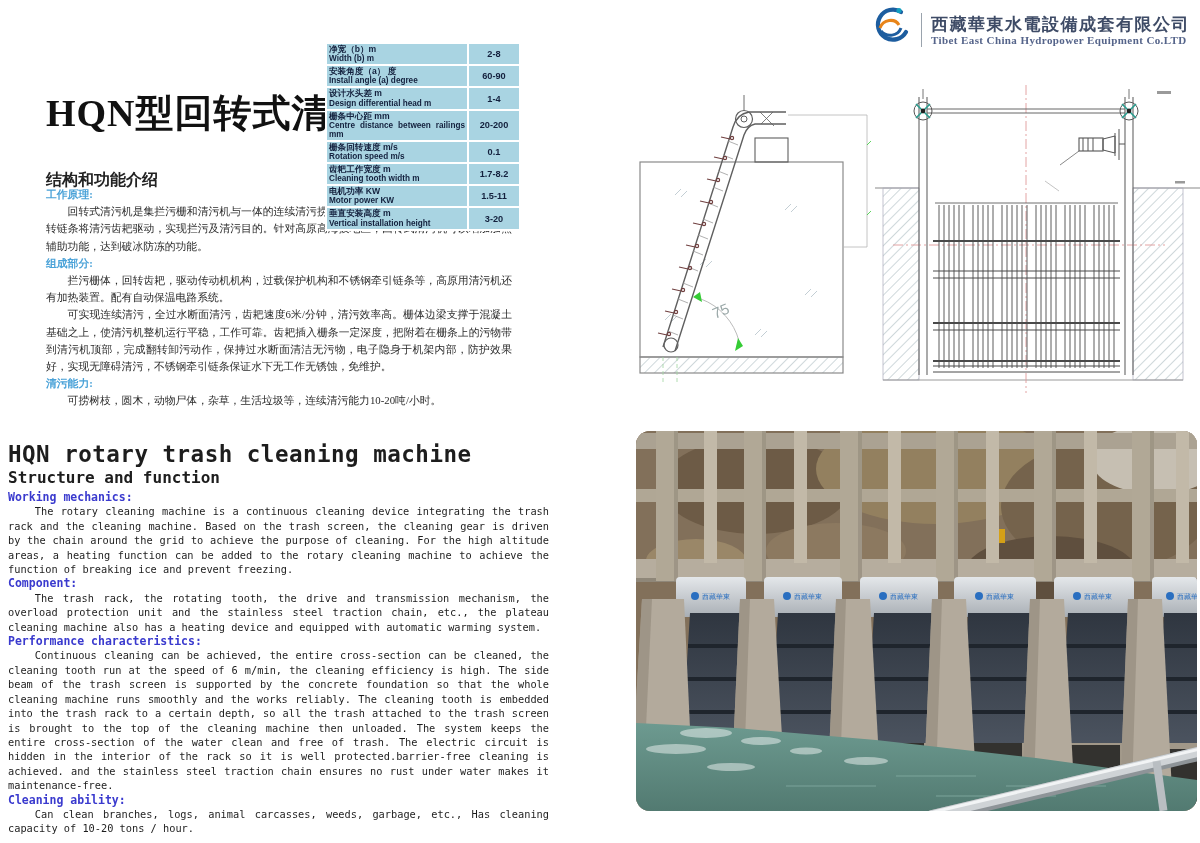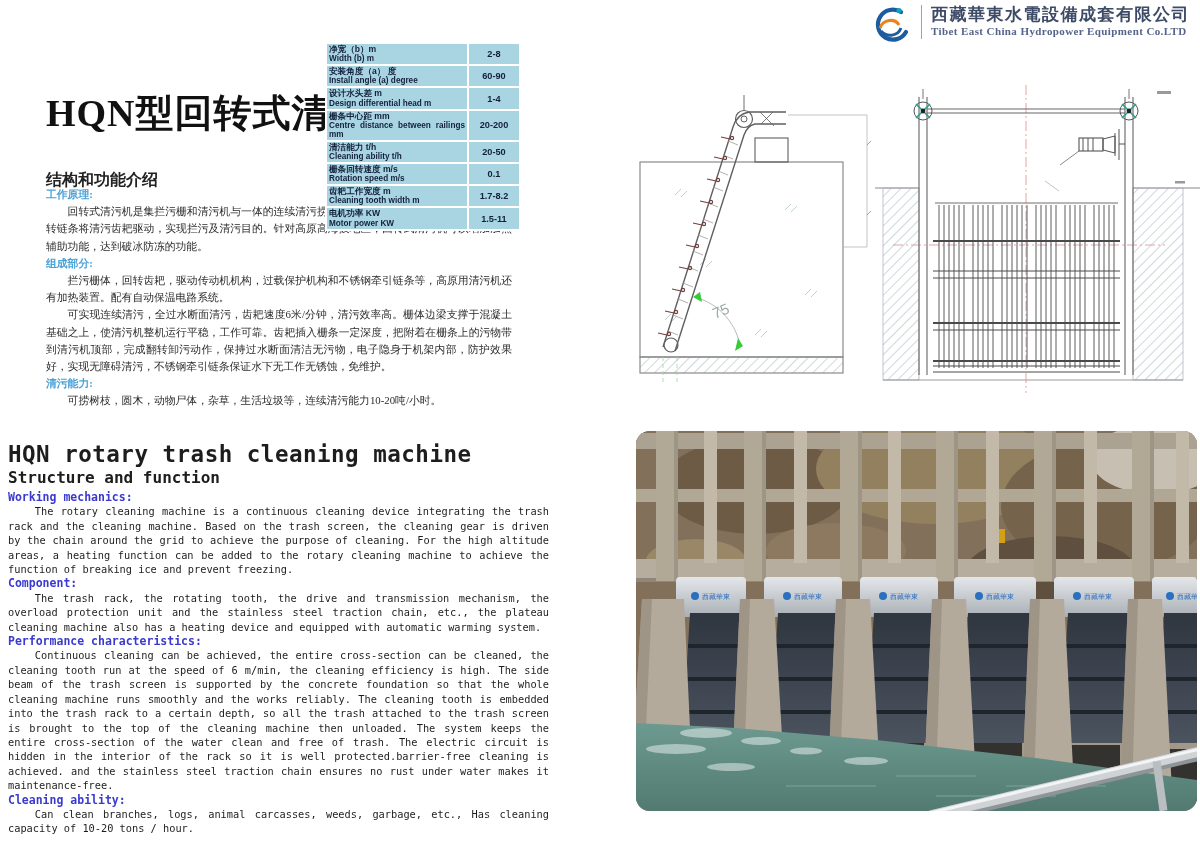--- a/index.html
+++ b/index.html
@@ -1,20 +1,20 @@
 <!DOCTYPE html>
 <html><head>
 <meta charset="utf-8">
 <style>
   html,body{margin:0;padding:0;background:#e8e8e8;}
   .page{position:relative;width:1200px;height:843px;background:#ffffff;margin:0 auto;
         font-family:"Liberation Serif","DejaVu Serif",serif;overflow:hidden;}
 
   
-  .brand{position:absolute;top:5px;right:10px;display:flex;align-items:flex-start;gap:9px;}
+  .brand{position:absolute;top:5px;right:10px;display:flex;align-items:flex-end;gap:9px;}
   .brand .logo{width:44px;height:42px;flex:0 0 auto;}
   .brand .divider{width:1px;height:34px;background:#9aa3ad;}
   .brand .names{display:flex;flex-direction:column;line-height:1.15;}
   .brand .cn{font-size:17px;font-weight:700;letter-spacing:1.5px;color:#3e4b66;}
   .brand .en{font-size:11px;font-weight:600;letter-spacing:.4px;color:#55648a;}
 
   
   .cn-title{position:absolute;left:46px;top:88px;font-size:38px;font-weight:600;color:#111;
             letter-spacing:1px;white-space:nowrap;}
   .cn-subtitle{position:absolute;left:46px;top:170px;font-size:16px;font-weight:600;color:#222;}
@@ -121,27 +121,20 @@
         </tr>
 
         <tr>
           <td class="lbl">
             <div class="cn">栅条中心距  mm</div>
             <div class="en">Centre distance between railings mm</div>
           </td>
           <td class="val">20-200</td>
         </tr>
 
-        <tr>
-          <td class="lbl">
-            <div class="cn">清洁能力  t/h</div>
-            <div class="en">Cleaning ability t/h</div>
-          </td>
-          <td class="val">20-50</td>
-        </tr>
 
         <tr>
           <td class="lbl">
             <div class="cn">栅条回转速度  m/s</div>
             <div class="en">Rotation speed m/s</div>
           </td>
           <td class="val">0.1</td>
         </tr>
 
         <tr>
@@ -153,20 +146,27 @@
         </tr>
 
         <tr>
           <td class="lbl">
             <div class="cn">电机功率  KW</div>
             <div class="en">Motor power KW</div>
           </td>
           <td class="val">1.5-11</td>
         </tr>
 
+        <tr>
+          <td class="lbl">
+            <div class="cn">垂直安装高度  m</div>
+            <div class="en">Vertical installation height</div>
+          </td>
+          <td class="val">3-20</td>
+        </tr>
 
     </tbody>
   </table>
 
   <div class="en-block">
     <h1 class="en-title">HQN rotary trash cleaning machine</h1>
     <h2 class="en-subtitle">Structure and function</h2>
     <div class="en-sections">
 
         <section>

